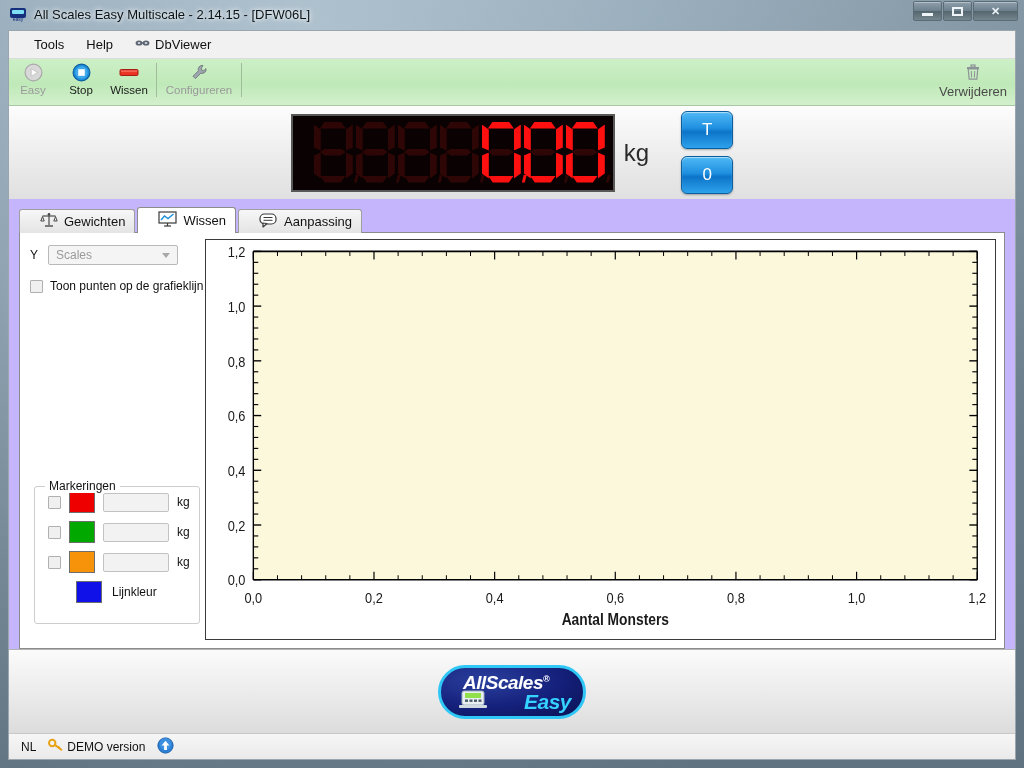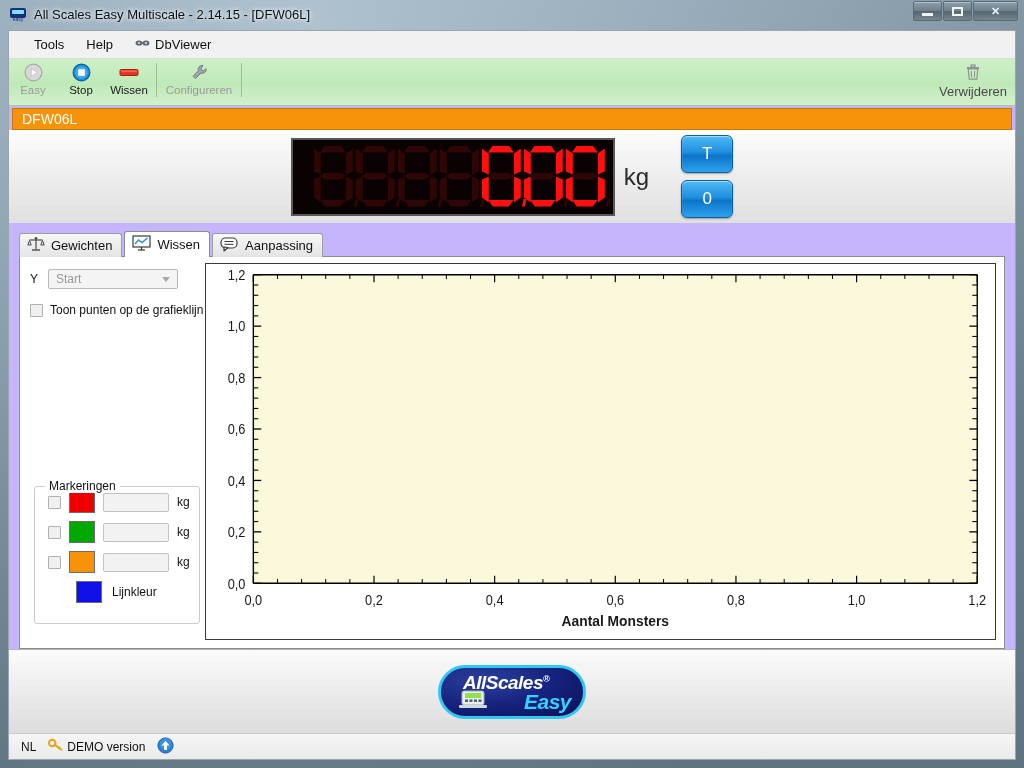--- a/index.html
+++ b/index.html
@@ -166,21 +166,21 @@
   .dp { position:absolute; left:41px; top:53px; width:5px; height:8px;
         background:#2e0606; clip-path: polygon(2px 0, 100% 0, 3px 100%, 0 100%); }
   .digit.on .dp.lit { background:#ff1010; }
 
   
   .tabstrip {
     height:26px; margin:8px 0 0 10px; flex:none;
     display:flex; align-items:flex-end; position:relative; z-index:2;
   }
   .tab {
-    height:24px; padding:0 9px 0 7px;
+    height:24px; padding:0 9px 0 20px;
     display:flex; align-items:center; gap:6px;
     background: linear-gradient(180deg,#f7f7f7 0%, #e4e4e4 100%);
     border:1px solid #9f9f9f; border-bottom:none;
     border-radius:3px 3px 0 0;
     font-size:13px; color:#111; cursor:pointer;
     margin-right:2px;
   }
   .tab.active {
     height:26px; background:#fff;
     border-color:#8c8c8c;
@@ -391,23 +391,20 @@
             <path d="M3.2 6h9.6l-1 10.2H4.2z" fill="none" stroke="#8d9398" stroke-width="1.2"></path>
             <rect x="6" y="2" width="4" height="2" fill="none" stroke="#8d9398" stroke-width="1.2"></rect>
             <line x1="6.3" y1="8" x2="6.6" y2="14.5" stroke="#8d9398" stroke-width="1"></line>
             <line x1="9.7" y1="8" x2="9.4" y2="14.5" stroke="#8d9398" stroke-width="1"></line>
           </svg>
         </span>
         <span>Verwijderen</span>
       </div>
     </div>
 
-    <div class="device-bar">
-      <span>DFW06L</span>
-    </div>
 
     <div class="display-panel">
       <div class="led-box" id="led-box">
           <div class="digit">
             <span class="seg seg-a"></span>
             <span class="seg seg-b"></span>
             <span class="seg seg-c"></span>
             <span class="seg seg-d"></span>
             <span class="seg seg-e"></span>
             <span class="seg seg-f"></span>
@@ -523,21 +520,21 @@
         <span>Aanpassing</span>
       </div>
     </div>
 
     <div class="tabpage">
 
       <div class="leftcol">
         <div class="row-y">
           <div class="lbl-y">Y</div>
           <div class="combo">
-            <span>Start</span>
+            <span>Scales</span>
             <span class="caret"></span>
           </div>
         </div>
         <div class="row-chk">
           <span class="chk"></span>
           <span>Toon punten op de grafieklijn</span>
         </div>
 
         <div class="group">
           <div class="group-title">Markeringen</div>

